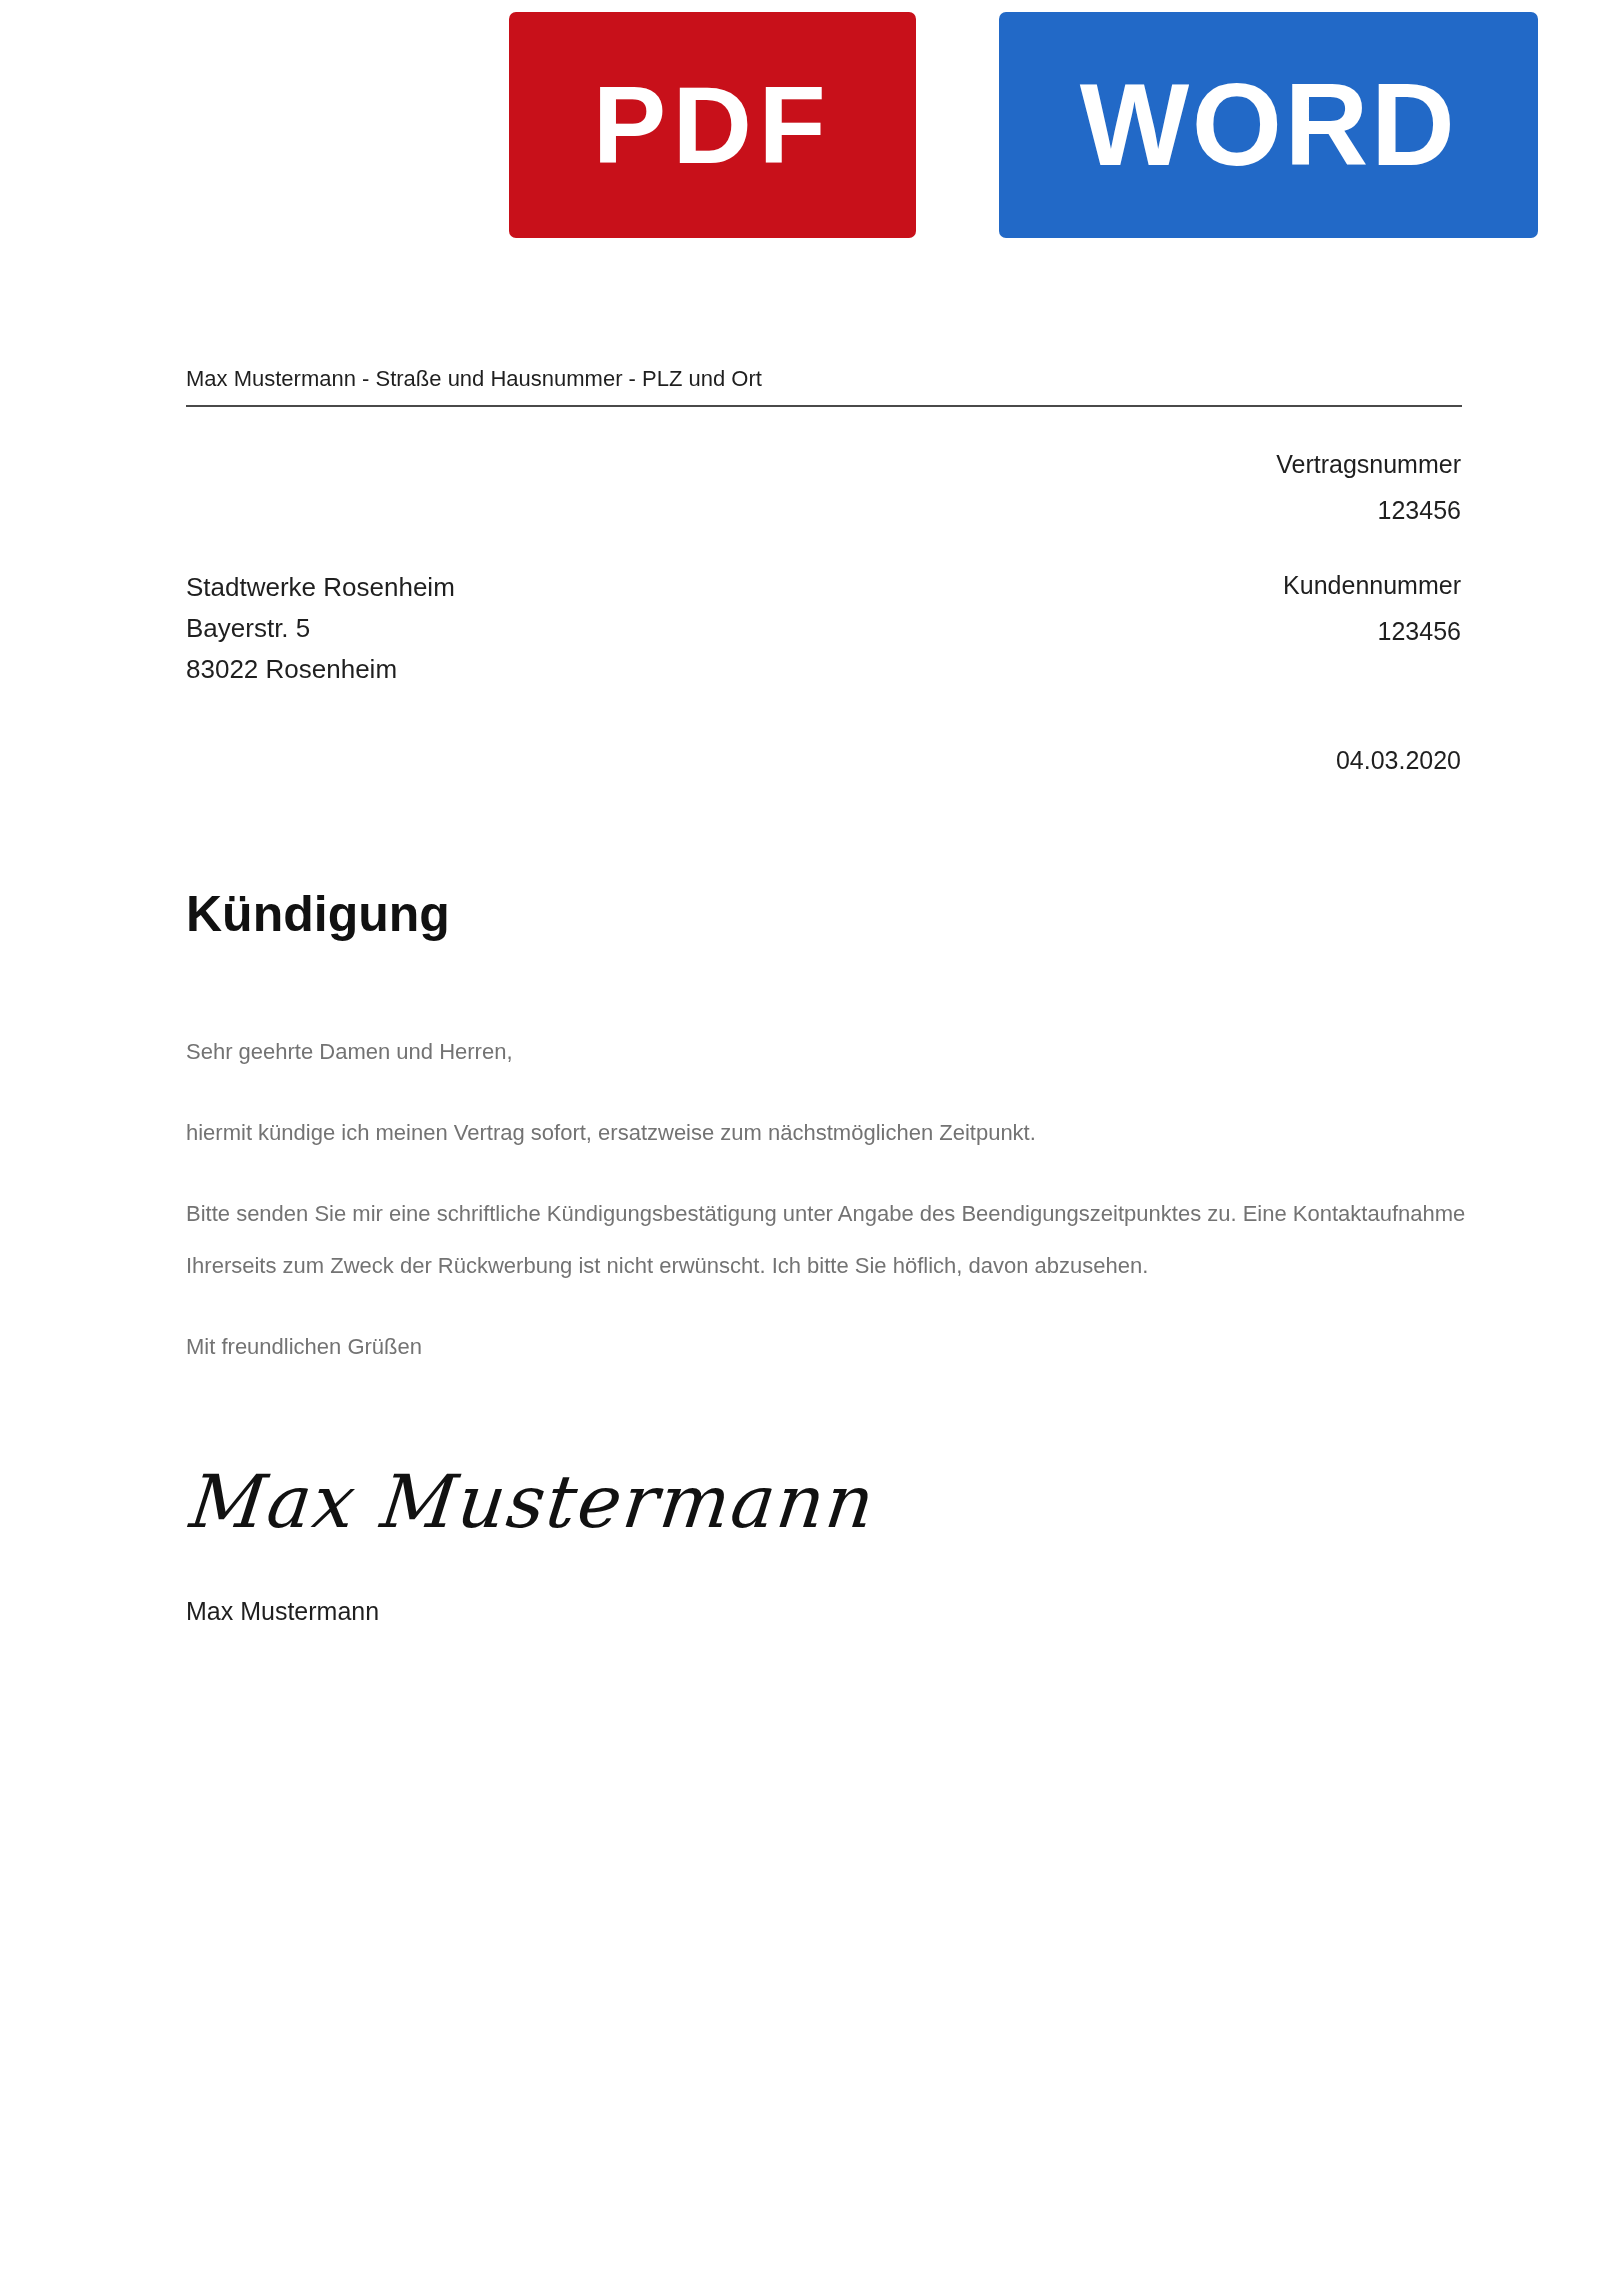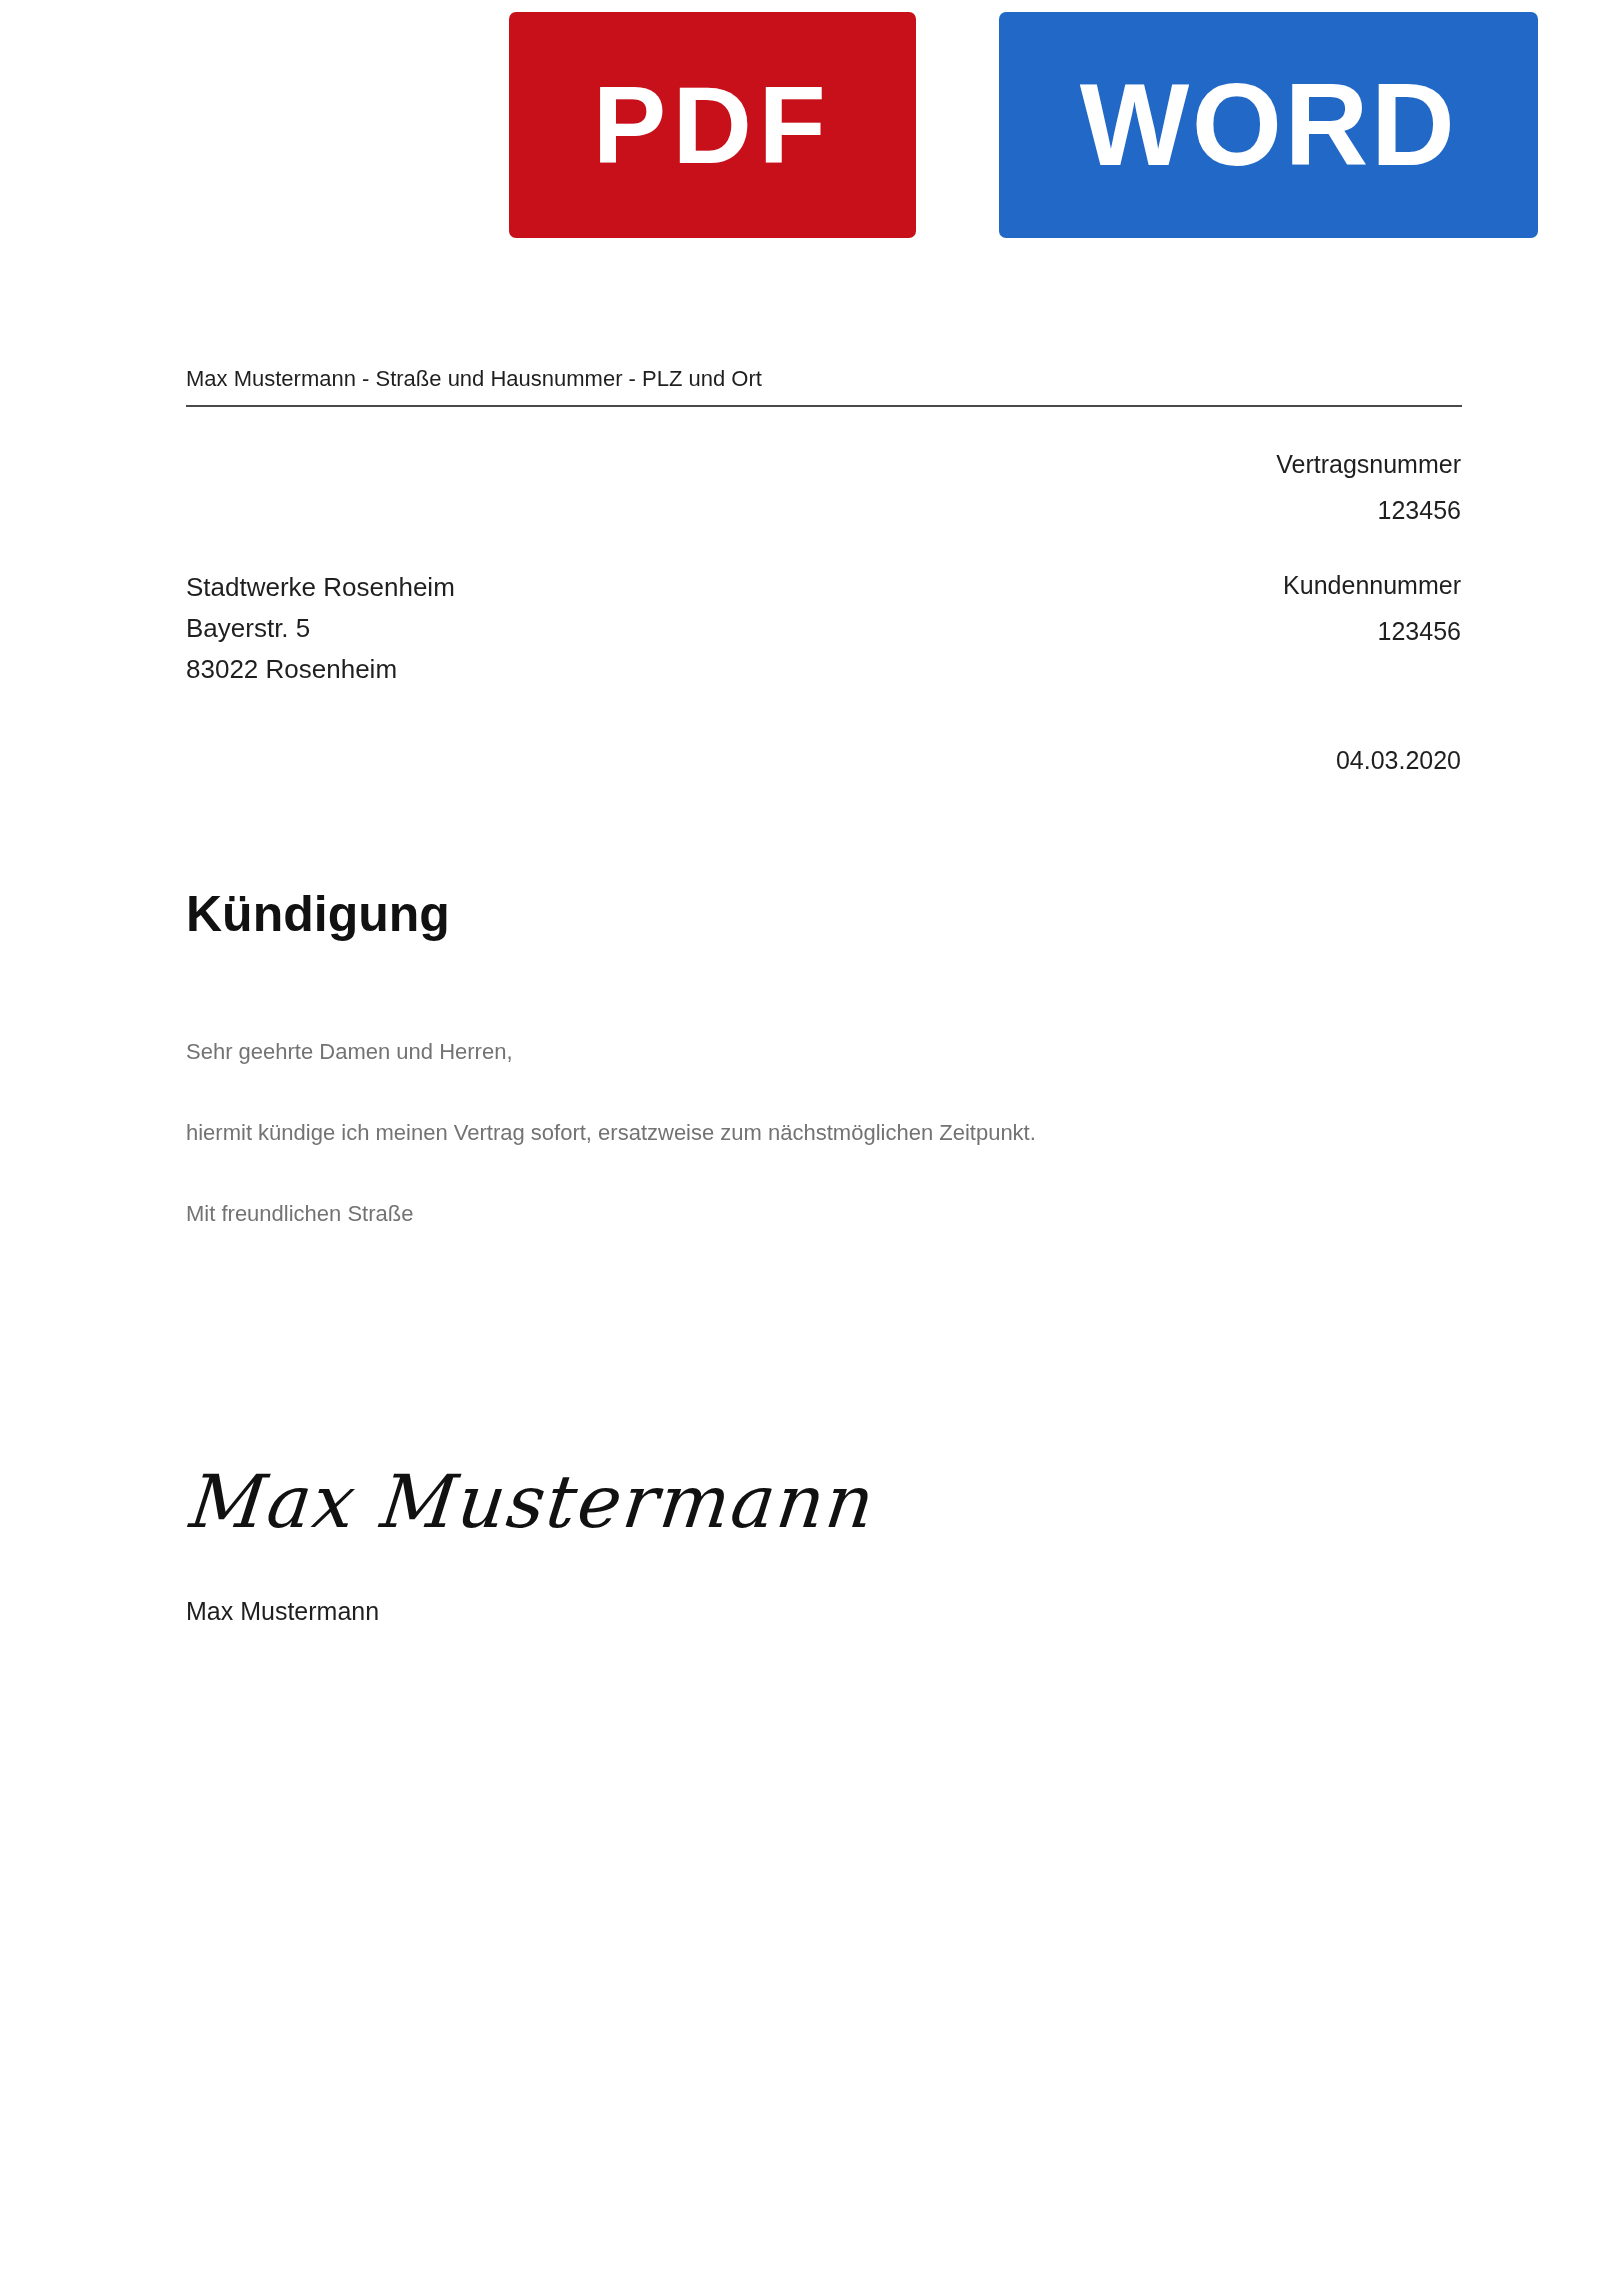--- a/index.html
+++ b/index.html
@@ -147,21 +147,22 @@
     <div>Stadtwerke Rosenheim</div>
     <div>Bayerstr. 5</div>
     <div>83022 Rosenheim</div>
   </div>
 
   <h1 class="subject">Kündigung</h1>
 
   <div class="body-block">
     <p>Sehr geehrte Damen und Herren,</p>
     <p>hiermit kündige ich meinen Vertrag sofort, ersatzweise zum nächstmöglichen Zeitpunkt.</p>
-    <p>Mit freundlichen Straße</p>
+    <p>Bitte senden Sie mir eine schriftliche Kündigungsbestätigung unter Angabe des Beendigungszeitpunktes zu. Eine Kontaktaufnahme Ihrerseits zum Zweck der Rückwerbung ist nicht erwünscht. Ich bitte Sie höflich, davon abzusehen.</p>
+    <p>Mit freundlichen Grüßen</p>
   </div>
 
   <div class="signature">Max Mustermann</div>
 
   <div class="signature-name">Max Mustermann</div>
 
 </div>
 
 
 </body></html>

